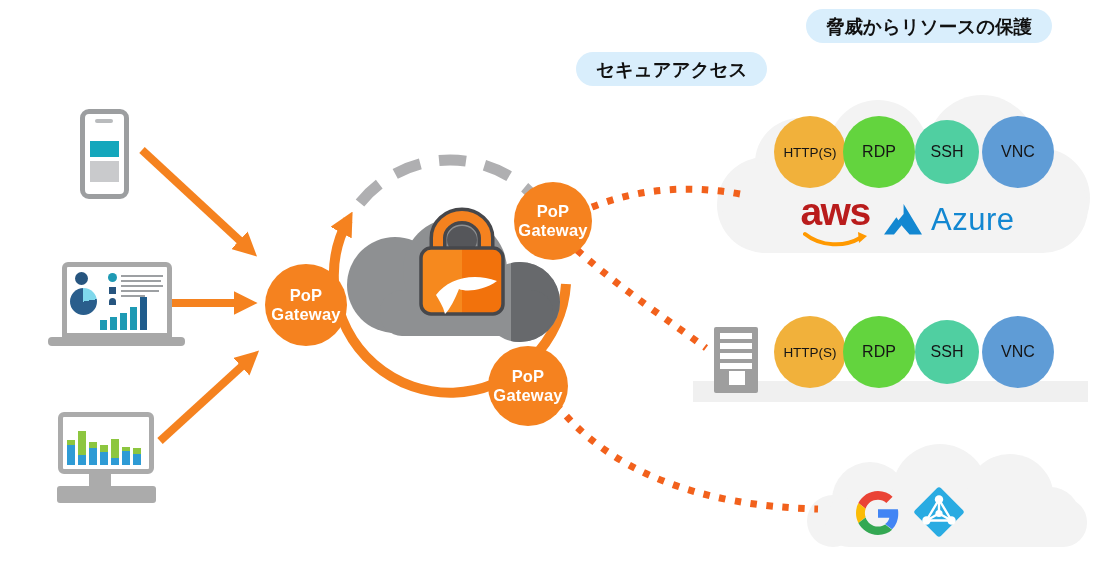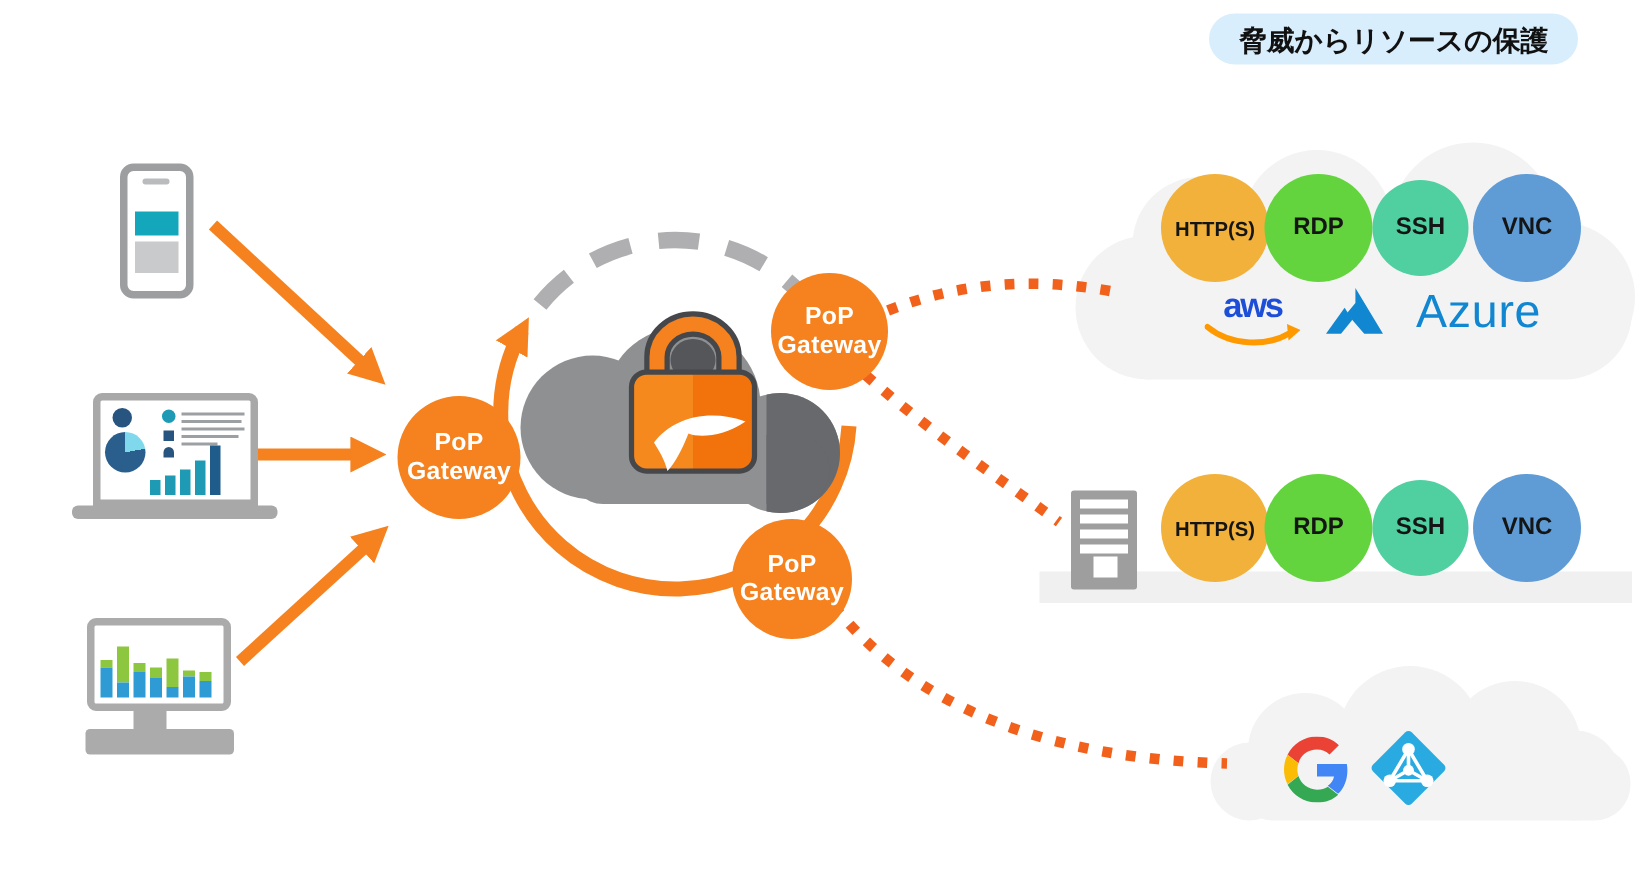--- a/index.html
+++ b/index.html
@@ -6,21 +6,21 @@
   .canvas{position:relative;width:1098px;height:586px;background:#ffffff;overflow:hidden;
           font-family:"Liberation Sans","DejaVu Sans",sans-serif;}
   svg.layer{position:absolute;left:0;top:0;z-index:1;}
   .pill{position:absolute;z-index:4;height:34px;display:flex;align-items:center;
         padding:0 20px;background:#D9EEFC;border-radius:17px;color:#111;
         font-size:18.5px;font-weight:bold;white-space:nowrap;}
   .gateway{position:absolute;z-index:3;border-radius:50%;background:#F5821F;color:#fff;
            display:flex;flex-direction:column;align-items:center;justify-content:center;
            font-weight:600;font-size:16.5px;line-height:1.15;letter-spacing:.2px;}
   .proto{position:absolute;z-index:3;border-radius:50%;display:flex;align-items:center;
-         justify-content:center;color:#151515;font-weight:bold;font-size:16px;}
+         justify-content:center;color:#151515;font-weight:normal;font-size:16px;}
   .proto.small-text{font-size:13.5px;}
   
   .phone{position:absolute;left:80px;top:109px;width:39px;height:80px;z-index:2;
          background:#fff;border:5px solid #9C9EA0;border-radius:9px;}
   .phone .spk{position:absolute;left:10px;top:5px;width:18px;height:4px;background:#B9BBBD;border-radius:2px;}
   .phone .scr1{position:absolute;left:5px;top:27px;width:29px;height:16px;background:#14A7BC;}
   .phone .scr2{position:absolute;left:5px;top:47px;width:29px;height:21px;background:#C9CACC;}
   .laptop-screen{position:absolute;left:62px;top:262px;width:100px;height:66px;z-index:2;
         background:#fff;border:5px solid #A8A8A8;border-radius:6px 6px 0 0;}
   .laptop-base{position:absolute;left:48px;top:337px;width:137px;height:9px;z-index:2;
@@ -40,22 +40,22 @@
   .bars .bar{display:flex;flex-direction:column;justify-content:flex-end;}
   .laptop-bars{left:33px;bottom:3px;gap:3px;}
   .laptop-bars .bar{width:7px;}
   .monitor-bars{left:4px;bottom:4px;gap:3px;}
   .monitor-bars .bar{width:8px;}
   .server{position:absolute;left:714px;top:327px;width:44px;height:66px;background:#9E9E9E;border-radius:2px;z-index:3;}
   .server .slat{position:absolute;left:6px;width:32px;height:6px;background:#fff;}
   .server .door{position:absolute;left:15px;top:44px;width:16px;height:14px;background:#fff;}
   
   .aws{position:absolute;left:800px;top:192px;z-index:3;width:70px;text-align:center;}
-  .aws .aws-word{font-size:23px;font-weight:bold;letter-spacing:-1.5px;color:#1d4ed8;line-height:1;}
-  .azure{position:absolute;left:884px;top:192px;z-index:3;display:flex;align-items:flex-end;gap:20px;}
+  .aws .aws-word{font-size:39px;font-weight:bold;letter-spacing:-1.5px;color:#b91c1c;line-height:1;}
+  .azure{position:absolute;left:884px;top:204px;z-index:3;display:flex;align-items:flex-end;gap:7px;}
   .azure .azure-word{font-size:31px;color:#1287D1;letter-spacing:.5px;line-height:1;}
   .glogo{position:absolute;left:856px;top:491px;z-index:3;}
   .aad{position:absolute;left:911px;top:484px;z-index:3;}
 </style>
 </head>
 <body>
 
 <div class="canvas">
 
   <svg class="layer" width="1098" height="586" viewBox="0 0 1098 586">
@@ -126,20 +126,23 @@
       <ellipse cx="462" cy="240" rx="15" ry="14" fill="#55565A"></ellipse>
       <path d="M438,256 L438,238 A24,22 0 0 1 486,238 L486,256" fill="none" stroke="#46474B" stroke-width="17"></path>
       <path d="M438,256 L438,238 A24,22 0 0 1 486,238 L486,256" fill="none" stroke="#F5821F" stroke-width="10"></path>
       <rect x="421" y="248" width="82" height="66" rx="10" fill="#F6891E"></rect>
       <path d="M462,248 h31 a10,10 0 0 1 10,10 v46 a10,10 0 0 1 -10,10 h-31 Z" fill="#F2720C"></path>
       <rect x="421" y="248" width="82" height="66" rx="10" fill="none" stroke="#46474B" stroke-width="3.5"></rect>
       <path d="M436,295 C448,279 472,272 497,281 C483,291 466,292 459,289 C455,299 450,309 445,314 C443,306 439,300 436,295 Z" fill="#FFFFFF"></path>
     </g>
   </svg>
 
+  <div class="pill" style="left:576px;top:52px;">
+    <span>セキュアアクセス</span>
+  </div>
   <div class="pill" style="left:806px;top:9px;">
     <span>脅威からリソースの保護</span>
   </div>
 
   <div class="phone">
     <div class="spk"></div>
     <div class="scr1"></div>
     <div class="scr2"></div>
   </div>
 

